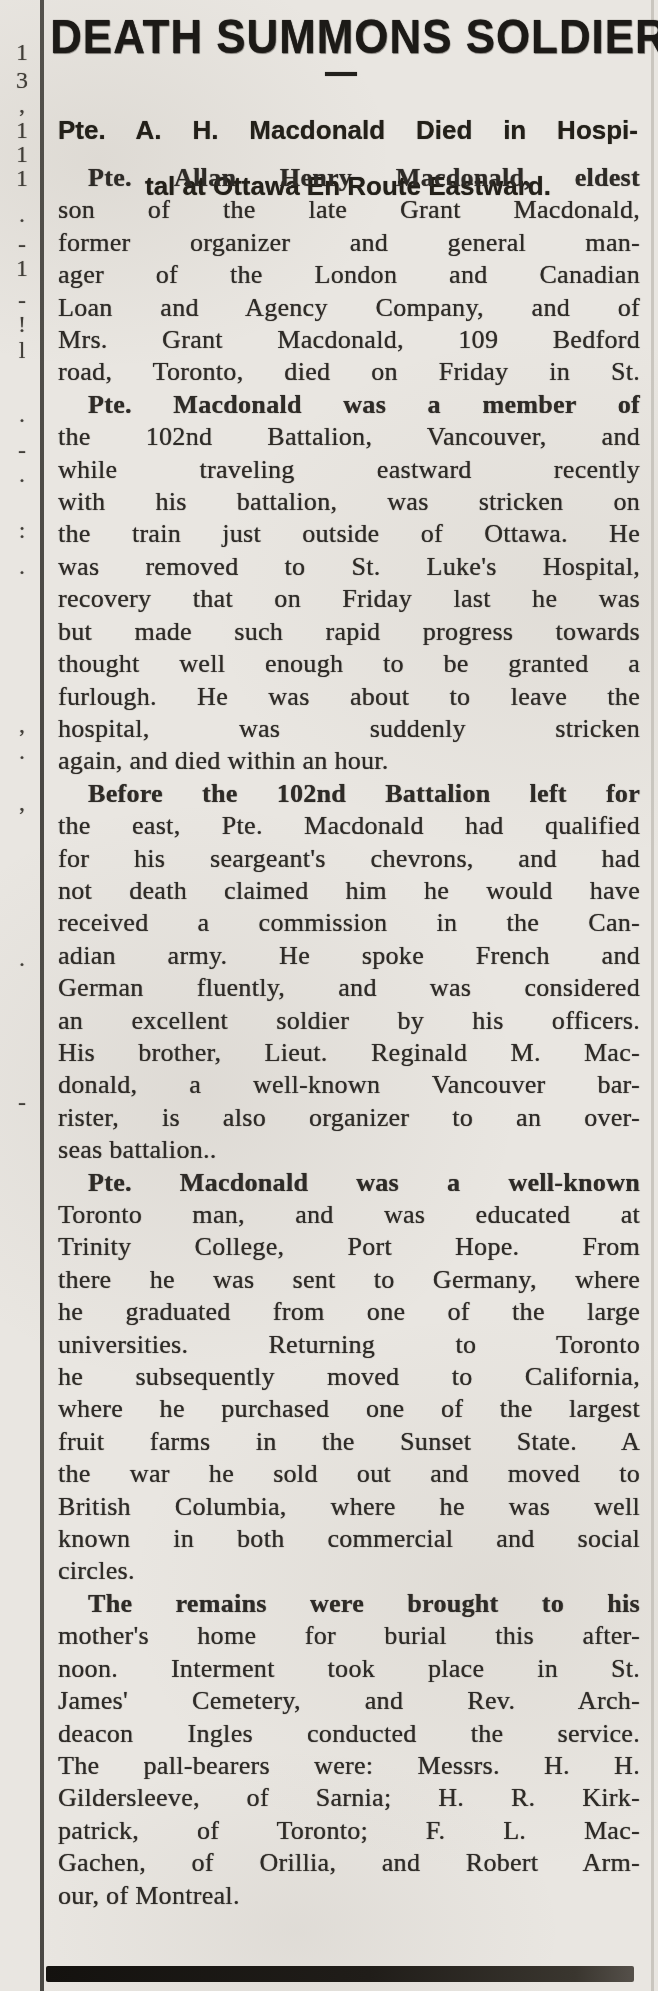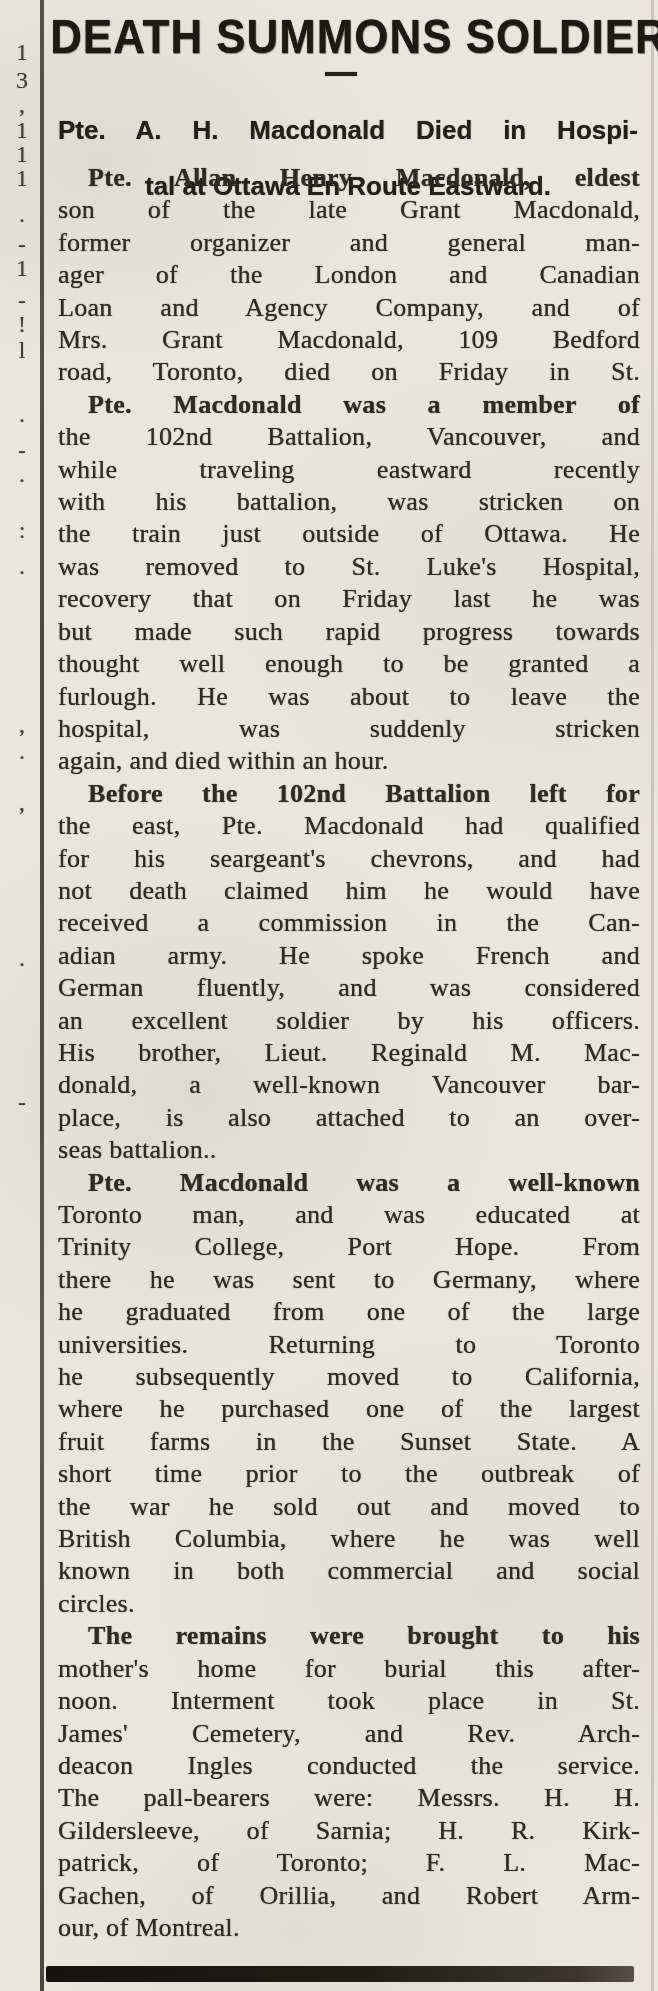--- a/index.html
+++ b/index.html
@@ -147,34 +147,33 @@
         <div class="bline first">Before the 102nd Battalion left for</div>
         <div class="bline">the east, Pte. Macdonald had qualified</div>
         <div class="bline">for his seargeant's chevrons, and had</div>
         <div class="bline">not death claimed him he would have</div>
         <div class="bline">received a commission in the Can-</div>
         <div class="bline">adian army. He spoke French and</div>
         <div class="bline">German fluently, and was considered</div>
         <div class="bline">an excellent soldier by his officers.</div>
         <div class="bline">His brother, Lieut. Reginald M. Mac-</div>
         <div class="bline">donald, a well-known Vancouver bar-</div>
-        <div class="bline">place, is also attached to an over-</div>
+        <div class="bline">rister, is also organizer to an over-</div>
         <div class="bline last">seas battalion..</div>
       </div>
       <div class="paragraph">
         <div class="bline first">Pte. Macdonald was a well-known</div>
         <div class="bline">Toronto man, and was educated at</div>
         <div class="bline">Trinity College, Port Hope. From</div>
         <div class="bline">there he was sent to Germany, where</div>
         <div class="bline">he graduated from one of the large</div>
         <div class="bline">universities. Returning to Toronto</div>
         <div class="bline">he subsequently moved to California,</div>
         <div class="bline">where he purchased one of the largest</div>
         <div class="bline">fruit farms in the Sunset State. A</div>
-        <div class="bline">short time prior to the outbreak of</div>
         <div class="bline">the war he sold out and moved to</div>
         <div class="bline">British Columbia, where he was well</div>
         <div class="bline">known in both commercial and social</div>
         <div class="bline last">circles.</div>
       </div>
       <div class="paragraph">
         <div class="bline first">The remains were brought to his</div>
         <div class="bline">mother's home for burial this after-</div>
         <div class="bline">noon. Interment took place in St.</div>
         <div class="bline">James' Cemetery, and Rev. Arch-</div>

